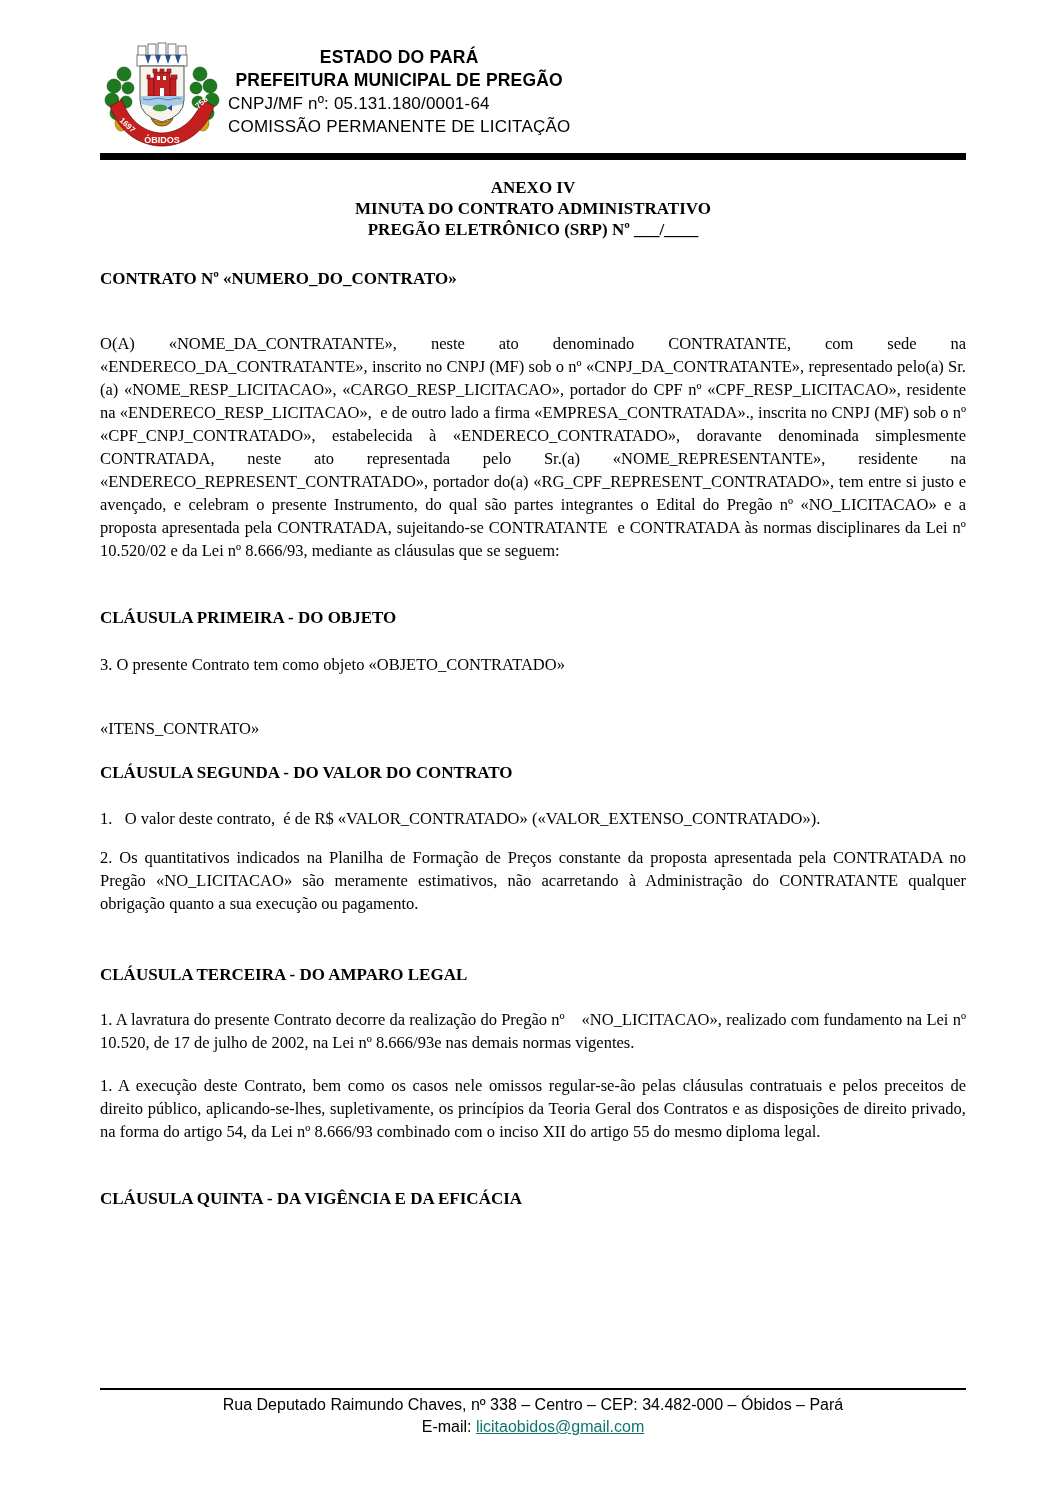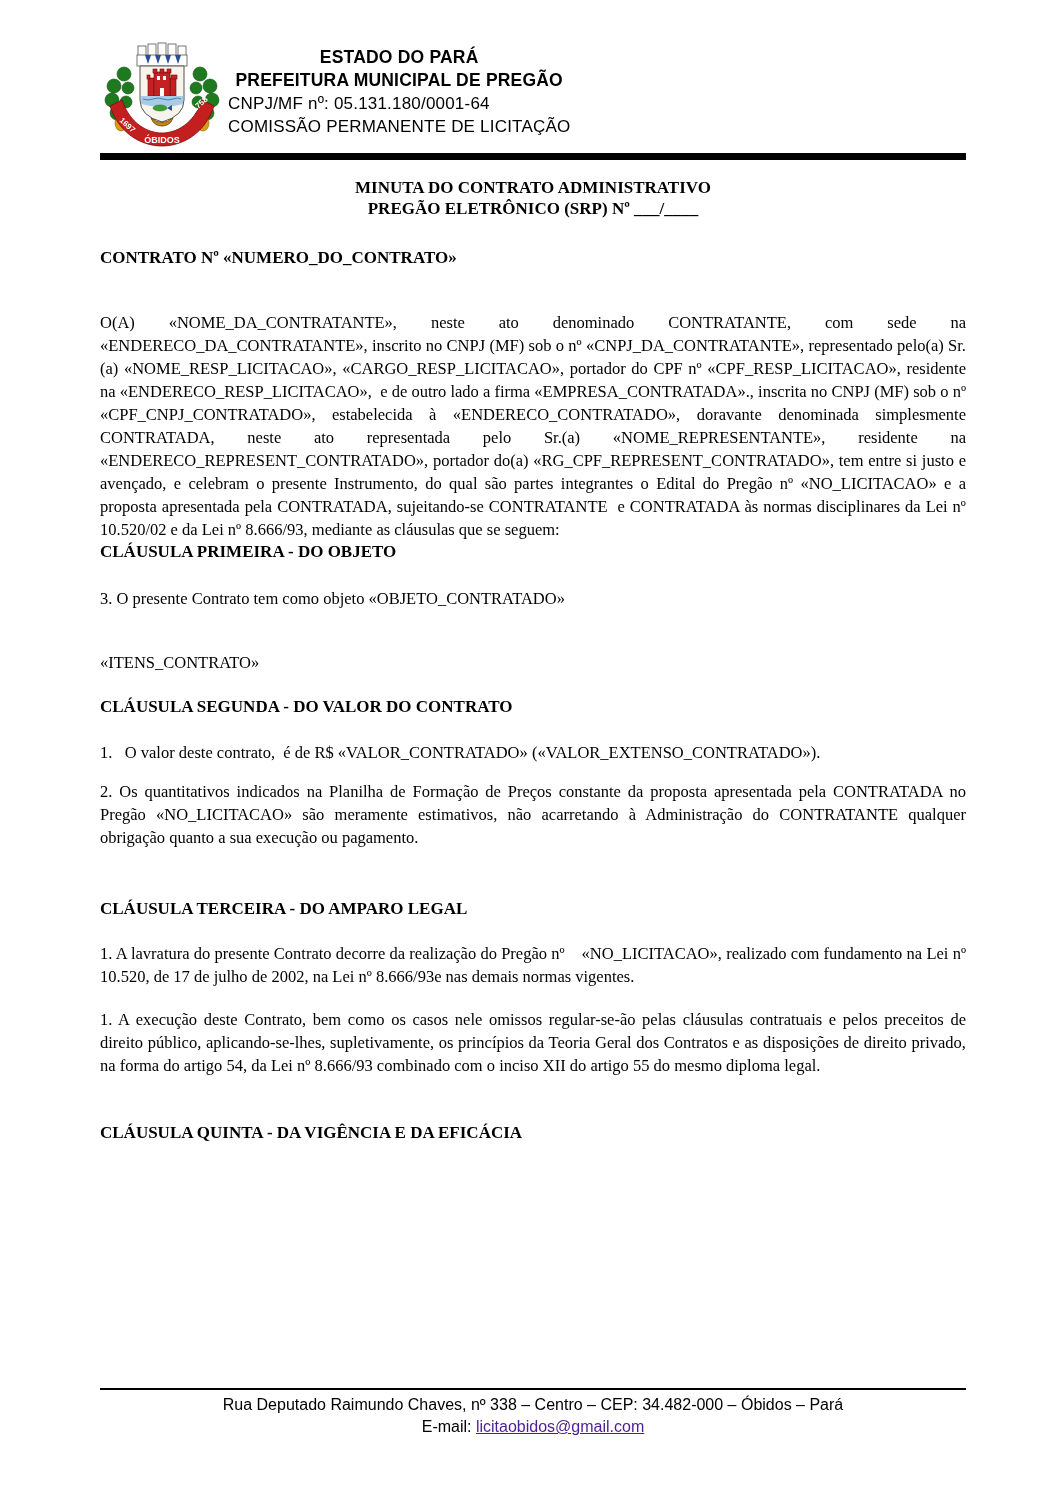--- a/index.html
+++ b/index.html
@@ -45,21 +45,21 @@
     font-weight:bold;font-size:17px;line-height:21px;
     text-align:left;
   }
   
   .footer{
     position:absolute;left:100px;right:92px;top:1388px;
     font-family:"Liberation Sans",sans-serif;
     font-size:16px;line-height:22px;text-align:center;
   }
   .footer-rule{border-top:2px solid #000;margin-bottom:4px;}
-  .email-link{color:#4c1d95;text-decoration:underline;cursor:pointer;}
+  .email-link{color:#0f766e;text-decoration:underline;cursor:pointer;}
 </style>
 </head>
 <body>
 
 <div class="page">
   <div class="content">
 
     <div class="header">
       <div class="logo-wrap">
         <svg width="124" height="112" viewBox="0 0 124 112">
@@ -132,29 +132,30 @@
       <div class="header-text">
         <div class="hl-bold">ESTADO DO PARÁ</div>
         <div class="hl-bold">PREFEITURA MUNICIPAL DE PREGÃO</div>
         <div>CNPJ/MF nº: 05.131.180/0001-64</div>
         <div>COMISSÃO PERMANENTE DE LICITAÇÃO</div>
       </div>
     </div>
     <div class="thick-rule"></div>
 
     <div class="title-block">
+      <div>ANEXO IV</div>
       <div>MINUTA DO CONTRATO ADMINISTRATIVO</div>
       <div>PREGÃO ELETRÔNICO (SRP) Nº ___/____</div>
     </div>
 
     <p class="contract-no">CONTRATO Nº «NUMERO_DO_CONTRATO»</p>
 
     <p class="body-par" style="margin-top:43px;">O(A) «NOME_DA_CONTRATANTE», neste ato denominado CONTRATANTE, com sede na «ENDERECO_DA_CONTRATANTE», inscrito no CNPJ (MF) sob o nº «CNPJ_DA_CONTRATANTE», representado pelo(a) Sr.(a) «NOME_RESP_LICITACAO», «CARGO_RESP_LICITACAO», portador do CPF nº «CPF_RESP_LICITACAO», residente na «ENDERECO_RESP_LICITACAO»,&nbsp; e de outro lado a firma «EMPRESA_CONTRATADA»., inscrita no CNPJ (MF) sob o nº «CPF_CNPJ_CONTRATADO», estabelecida à «ENDERECO_CONTRATADO», doravante denominada simplesmente CONTRATADA, neste ato representada pelo Sr.(a) «NOME_REPRESENTANTE», residente na «ENDERECO_REPRESENT_CONTRATADO», portador do(a) «RG_CPF_REPRESENT_CONTRATADO», tem entre si justo e avençado, e celebram o presente Instrumento, do qual são partes integrantes o Edital do Pregão nº «NO_LICITACAO» e a proposta apresentada pela CONTRATADA, sujeitando-se CONTRATANTE&nbsp; e CONTRATADA às normas disciplinares da Lei nº 10.520/02 e da Lei nº 8.666/93, mediante as cláusulas que se seguem:</p>
 
-    <h2 class="clause" style="">CLÁUSULA PRIMEIRA - DO OBJETO</h2>
+    <h2 class="clause" style="margin-top:45px;">CLÁUSULA PRIMEIRA - DO OBJETO</h2>
     <p class="body-par" style="margin-top:25px;">3. O presente Contrato tem como objeto «OBJETO_CONTRATADO»</p>
     <p class="body-par" style="margin-top:41px;">«ITENS_CONTRATO»</p>
 
     <h2 class="clause" style="margin-top:22px;">CLÁUSULA SEGUNDA - DO VALOR DO CONTRATO</h2>
     <p class="body-par" style="margin-top:24px;">1.&nbsp;&nbsp; O valor deste contrato,&nbsp; é de R$ «VALOR_CONTRATADO» («VALOR_EXTENSO_CONTRATADO»).</p>
     <p class="body-par" style="margin-top:16px;">2. Os quantitativos indicados na Planilha de Formação de Preços constante da proposta apresentada pela CONTRATADA no Pregão «NO_LICITACAO» são meramente estimativos, não acarretando à Administração do CONTRATANTE qualquer obrigação quanto a sua execução ou pagamento.</p>
 
     <h2 class="clause" style="margin-top:49px;">CLÁUSULA TERCEIRA - DO AMPARO LEGAL</h2>
     <p class="body-par" style="margin-top:23px;">1. A lavratura do presente Contrato decorre da realização do Pregão nº&nbsp;&nbsp;&nbsp; «NO_LICITACAO», realizado com fundamento na Lei nº 10.520, de 17 de julho de 2002, na Lei nº 8.666/93e nas demais normas vigentes.</p>
 

